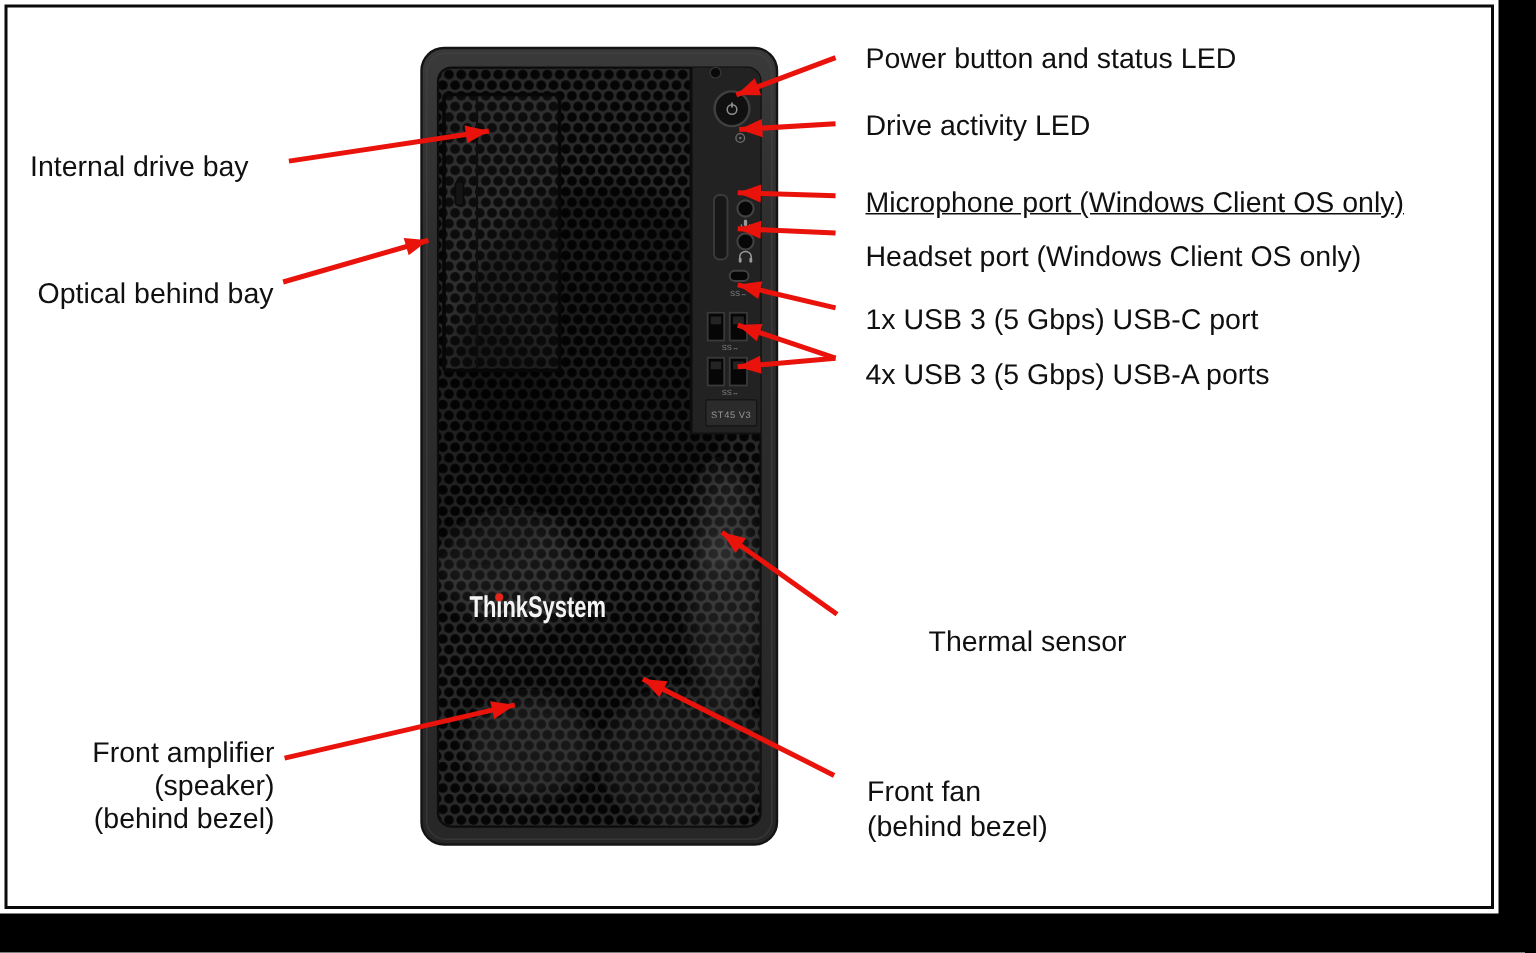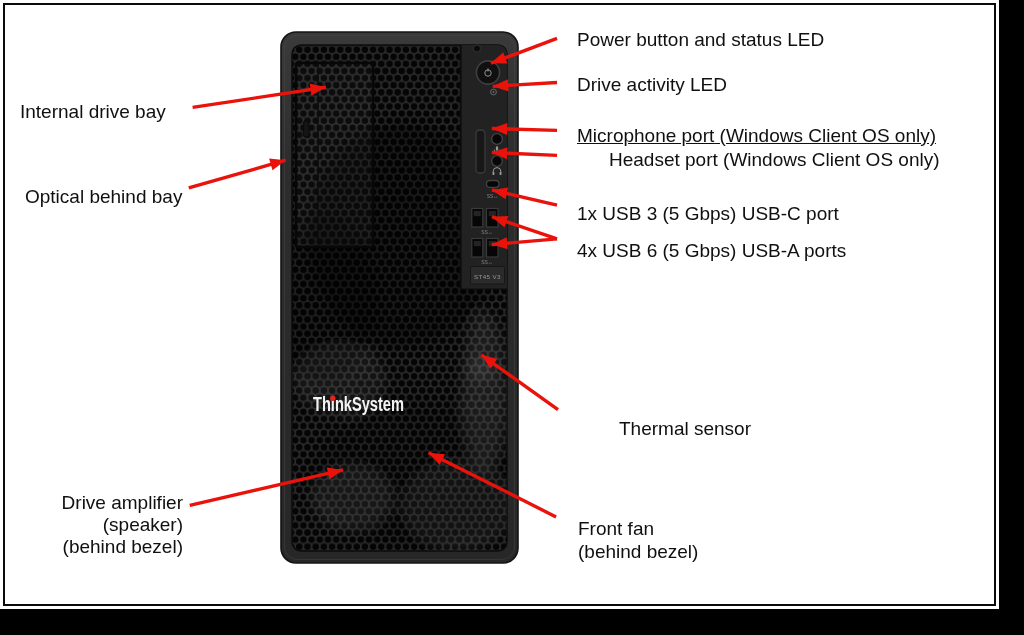--- a/index.html
+++ b/index.html
@@ -161,36 +161,36 @@
       <line x1="573" y1="427" x2="493" y2="370" marker-end="url(#ah)" stroke="#e9130c"></line>
       <line x1="571" y1="539" x2="438" y2="472" marker-end="url(#ah)" stroke="#e9130c"></line>
     </g>
   </svg>
 
   <div class="callout" style="left:20px;top:100px;">Internal drive bay</div>
 
   <div class="callout" style="left:25px;top:185px;">Optical behind bay</div>
 
   <div class="callout multiline right-align" style="left:20px;top:492px;width:163px;line-height:22px;">
-    <span>Drive amplifier</span>
+    <span>Front amplifier</span>
     <span>(speaker)</span>
     <span>(behind bezel)</span>
   </div>
 
   <div class="callout" style="left:577px;top:28px;">Power button and status LED</div>
 
   <div class="callout" style="left:577px;top:73px;">Drive activity LED</div>
 
   <div class="callout" style="left:577px;top:124px;text-decoration:underline;">Microphone port (Windows Client OS only)</div>
 
-  <div class="callout" style="left:577px;top:148px;margin-left:32px;">Headset port (Windows Client OS only)</div>
+  <div class="callout" style="left:577px;top:160px;">Headset port (Windows Client OS only)</div>
 
   <div class="callout" style="left:577px;top:202px;">1x USB 3 (5 Gbps) USB-C port</div>
 
-  <div class="callout" style="left:577px;top:239px;">4x USB 6 (5 Gbps) USB-A ports</div>
+  <div class="callout" style="left:577px;top:239px;">4x USB 3 (5 Gbps) USB-A ports</div>
 
   <div class="callout" style="left:578px;top:417px;margin-left:41px;">Thermal sensor</div>
 
   <div class="callout multiline" style="left:578px;top:517px;">
     <span>Front fan</span>
     <span>(behind bezel)</span>
   </div>
 
   <div class="frame"></div>
 </div>

